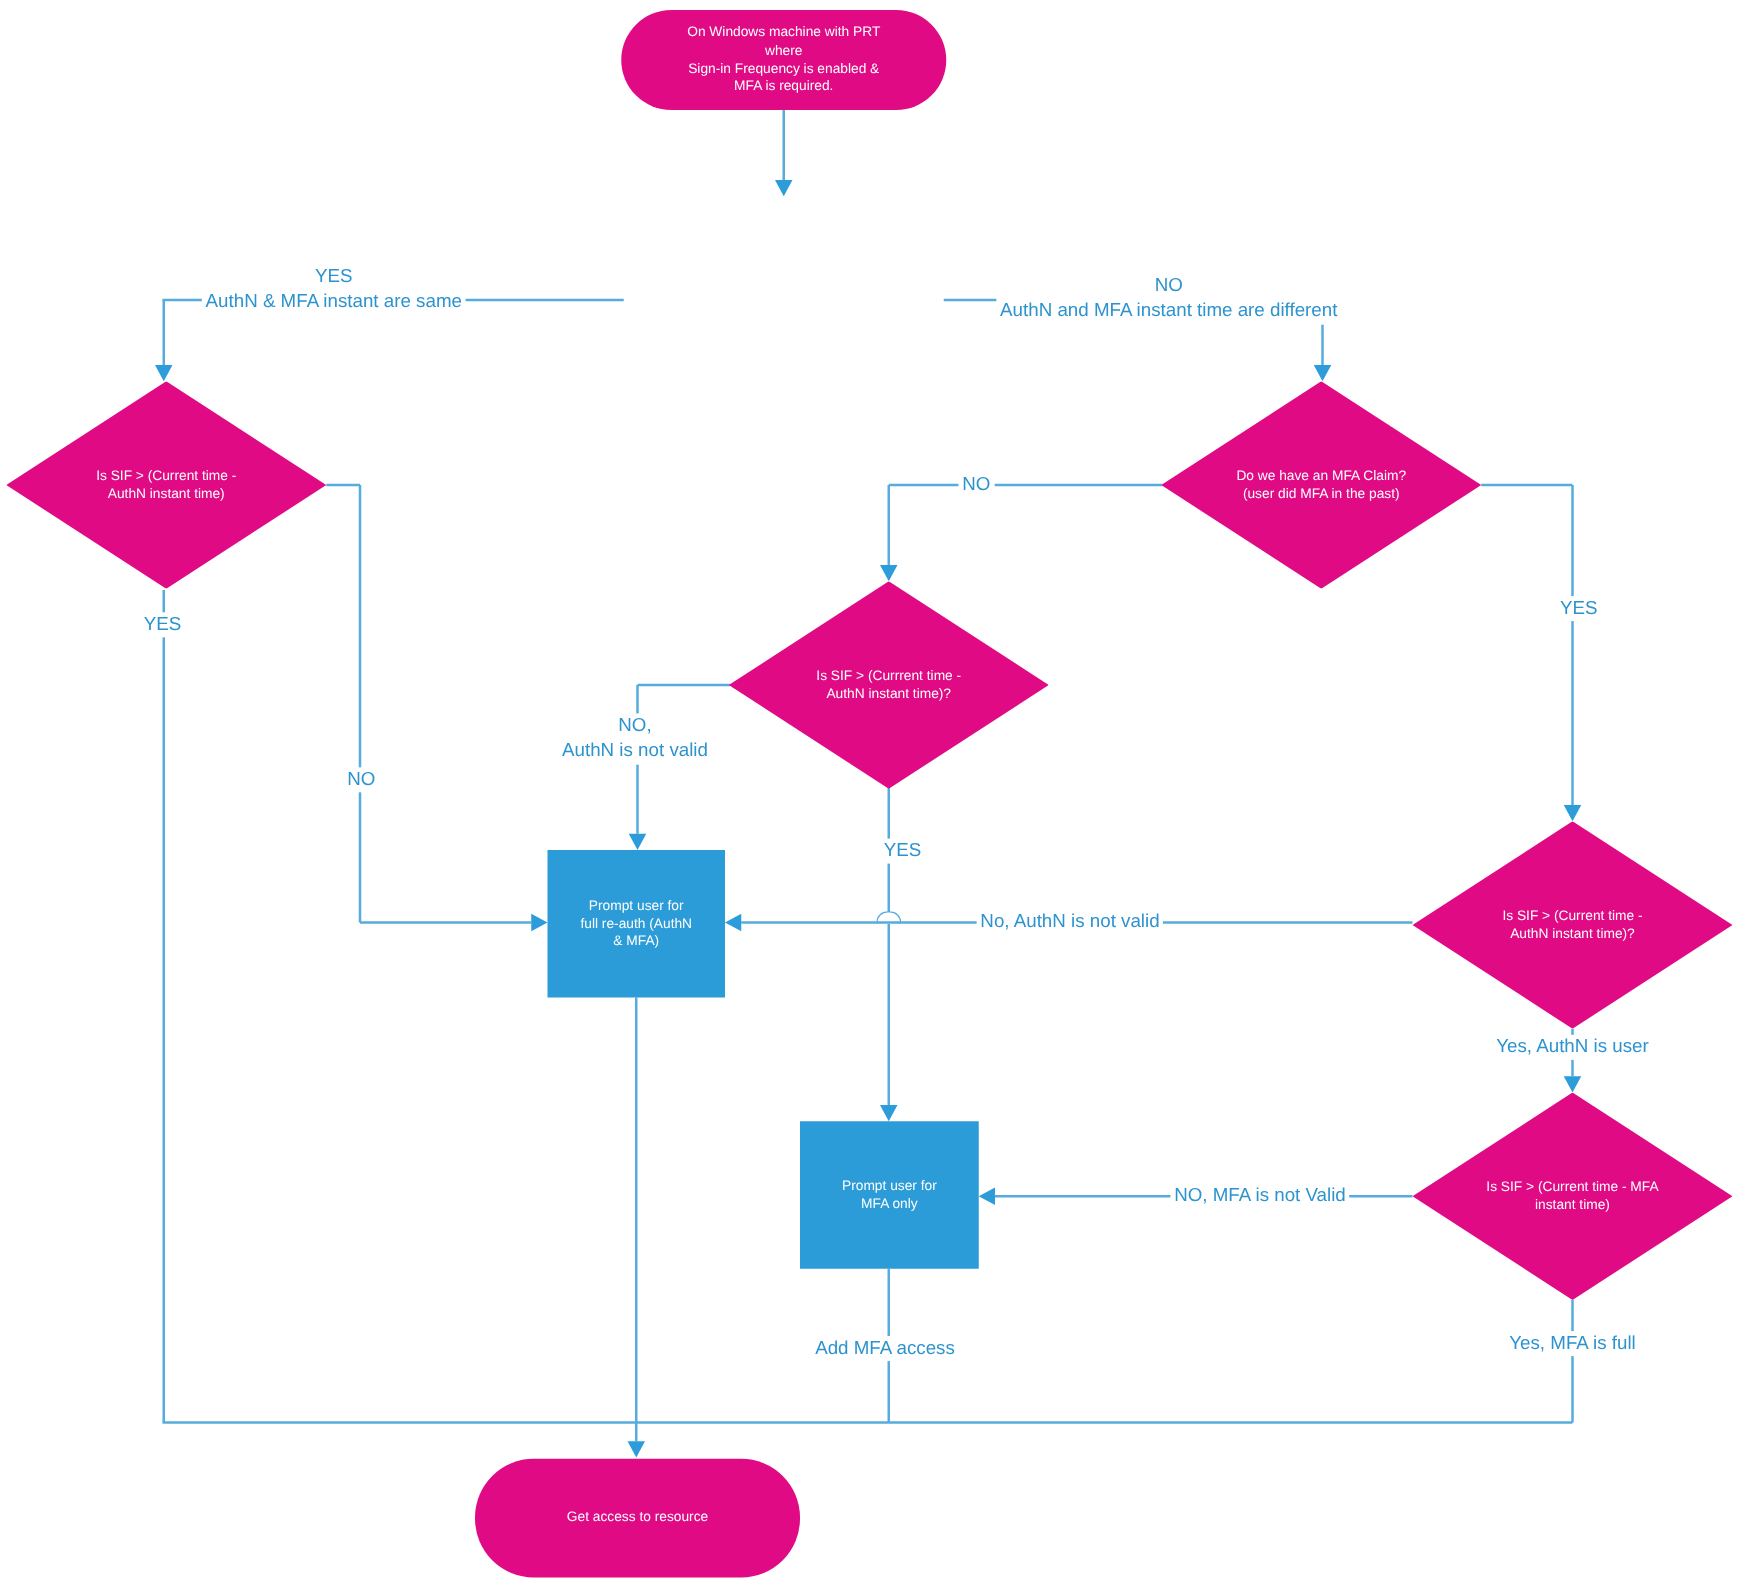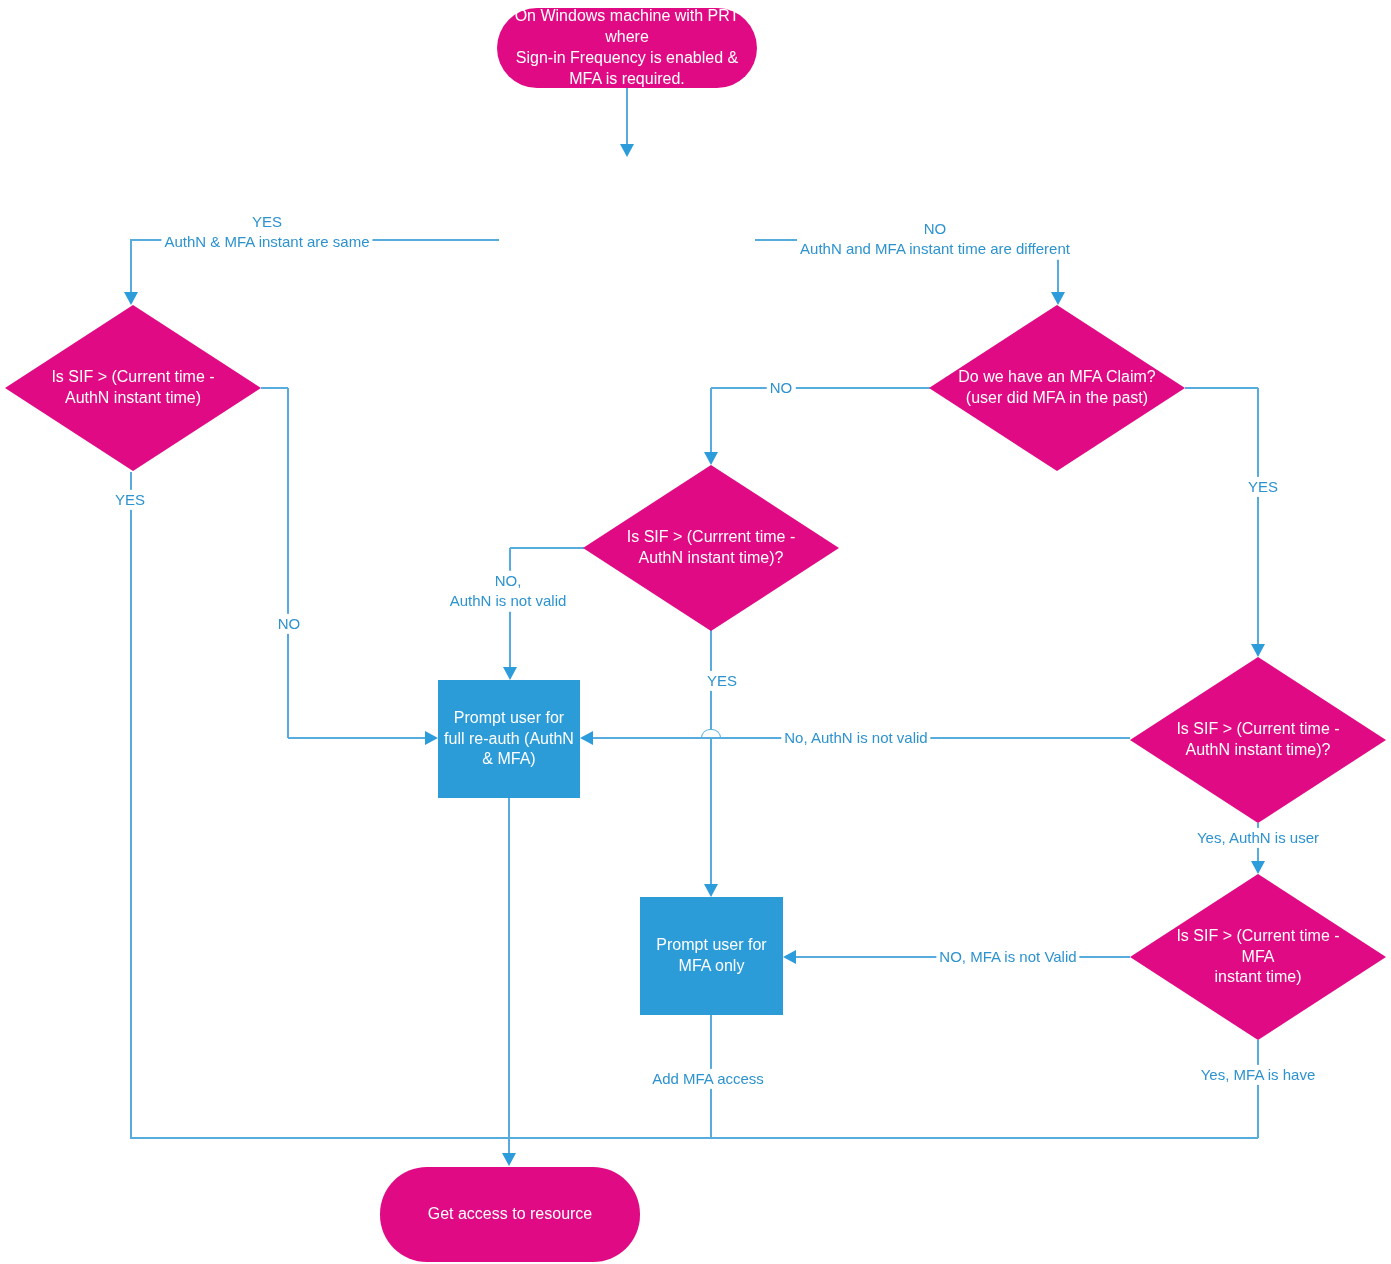--- a/index.html
+++ b/index.html
@@ -10,21 +10,21 @@
           font-family:"Liberation Sans",sans-serif;overflow:hidden;}
   .line{position:absolute;background:var(--line);}
   .h{height:1.5px;} .v{width:1.5px;}
   .jump{position:absolute;width:18px;height:9px;background:#fff;
         border:1.5px solid var(--line);border-bottom:none;border-radius:9px 9px 0 0;}
   .arrow{position:absolute;width:0;height:0;}
   .a-down{border-left:7px solid transparent;border-right:7px solid transparent;border-top:13px solid var(--arrow);}
   .a-right{border-top:7px solid transparent;border-bottom:7px solid transparent;border-left:13px solid var(--arrow);}
   .a-left{border-top:7px solid transparent;border-bottom:7px solid transparent;border-right:13px solid var(--arrow);}
   .pill,.rect,.diamond{position:absolute;display:flex;align-items:center;justify-content:center;
-        color:#fff;font-size:16px;line-height:1.3;text-align:center;white-space:pre-line;}
+        color:#fff;font-size:11px;line-height:1.3;text-align:center;white-space:pre-line;}
   .pill{background:var(--pink);}
   .rect{background:var(--blue);}
   .diamond{background:var(--pink);clip-path:polygon(50% 0,100% 50%,50% 100%,0 50%);}
   .diamond .inner{max-width:200px;}
   .inner-left{width:138px;text-align:left;}
   .elabel{position:absolute;transform:translate(-50%,-50%);color:var(--label);background:#fff;
         font-size:15px;line-height:1.35;text-align:center;white-space:pre-line;padding:0 3px;}
 </style>
 </head>
 <body>
@@ -75,21 +75,21 @@
   <div class="elabel" style="left:130px;top:500px">YES</div>
   <div class="elabel" style="left:289px;top:624px">NO</div>
   <div class="elabel" style="left:781px;top:388px">NO</div>
   <div class="elabel" style="left:1263px;top:487px">YES</div>
   <div class="elabel" style="left:508px;top:591px">NO,
 AuthN is not valid</div>
   <div class="elabel" style="left:722px;top:681px">YES</div>
   <div class="elabel" style="left:856px;top:738px">No, AuthN is not valid</div>
   <div class="elabel" style="left:1258px;top:838px">Yes, AuthN is user</div>
   <div class="elabel" style="left:1008px;top:957px">NO, MFA is not Valid</div>
-  <div class="elabel" style="left:1258px;top:1075px">Yes, MFA is have</div>
+  <div class="elabel" style="left:1258px;top:1075px">Yes, MFA is full</div>
   <div class="elabel" style="left:708px;top:1079px">Add MFA access</div>
 
   <div class="pill" style="left:497px;top:8px;width:260px;height:80px;border-radius:40px">
     <div class="inner">On Windows machine with PRT
 where
 Sign-in Frequency is enabled &amp;
 MFA is required.</div>
   </div>
 
 

